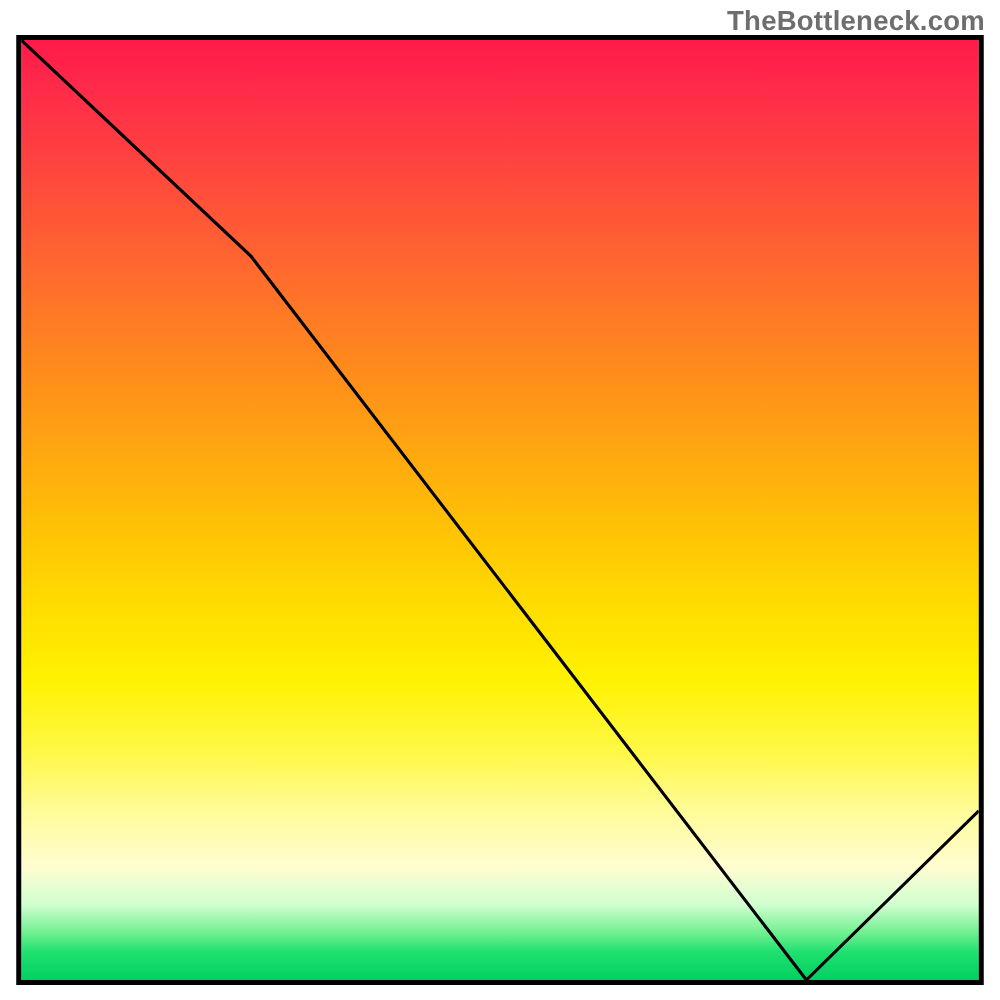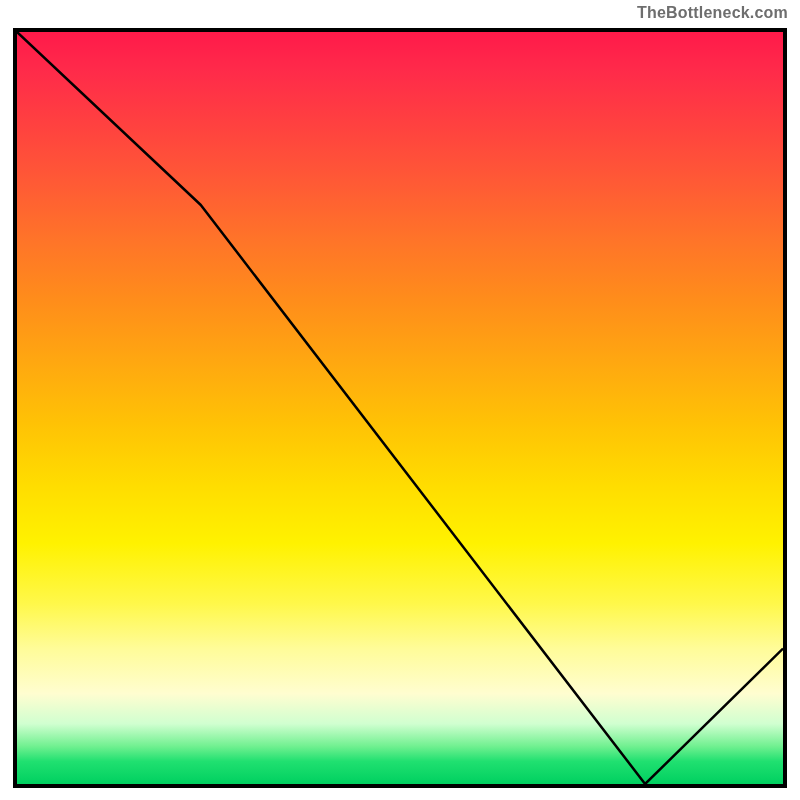--- a/index.html
+++ b/index.html
@@ -41,21 +41,21 @@
     left: 0;
     top: 0;
     width: 100%;
     height: 100%;
   }
   .watermark {
     position: absolute;
     top: 4px;
     right: 12px;
     font-family: Arial, Helvetica, sans-serif;
-    font-size: 16px;
+    font-size: 22px;
     font-weight: bold;
     color: #6e6e6e;
     letter-spacing: 0.2px;
   }
   .baseline-label {
     position: absolute;
     font-family: Arial, Helvetica, sans-serif;
     font-size: 12px;
     font-weight: bold;
     color: #ff4030;

